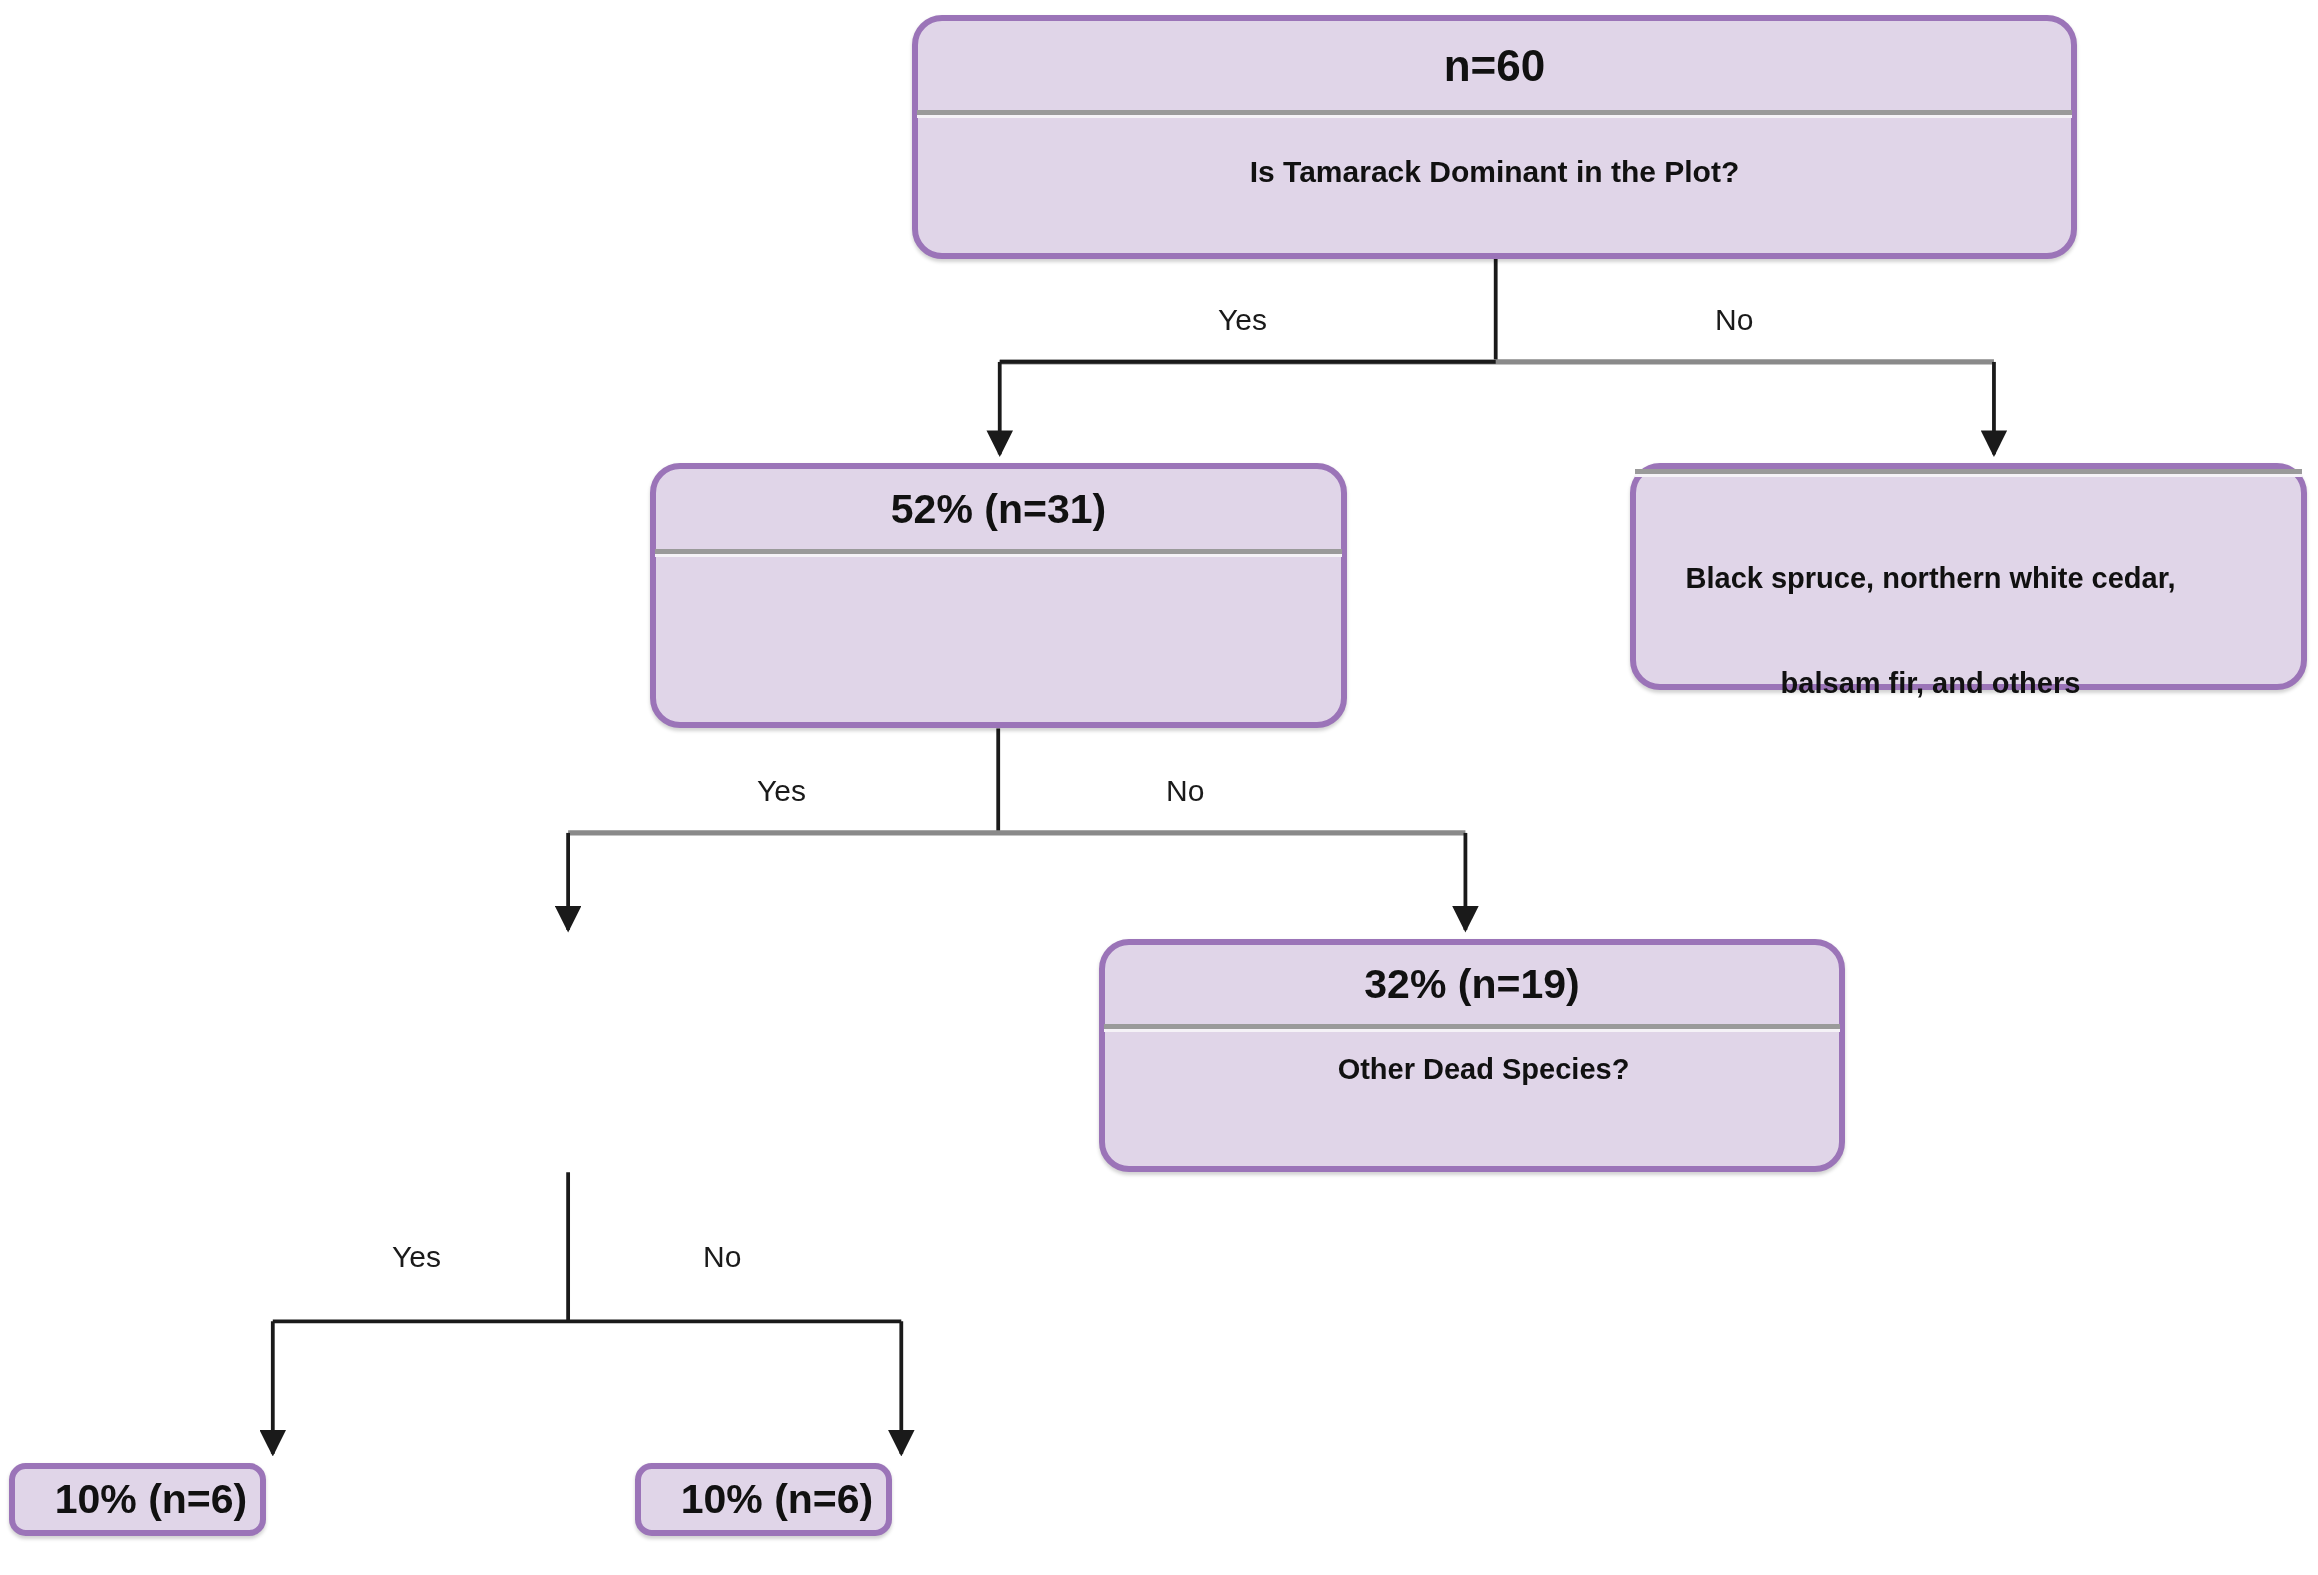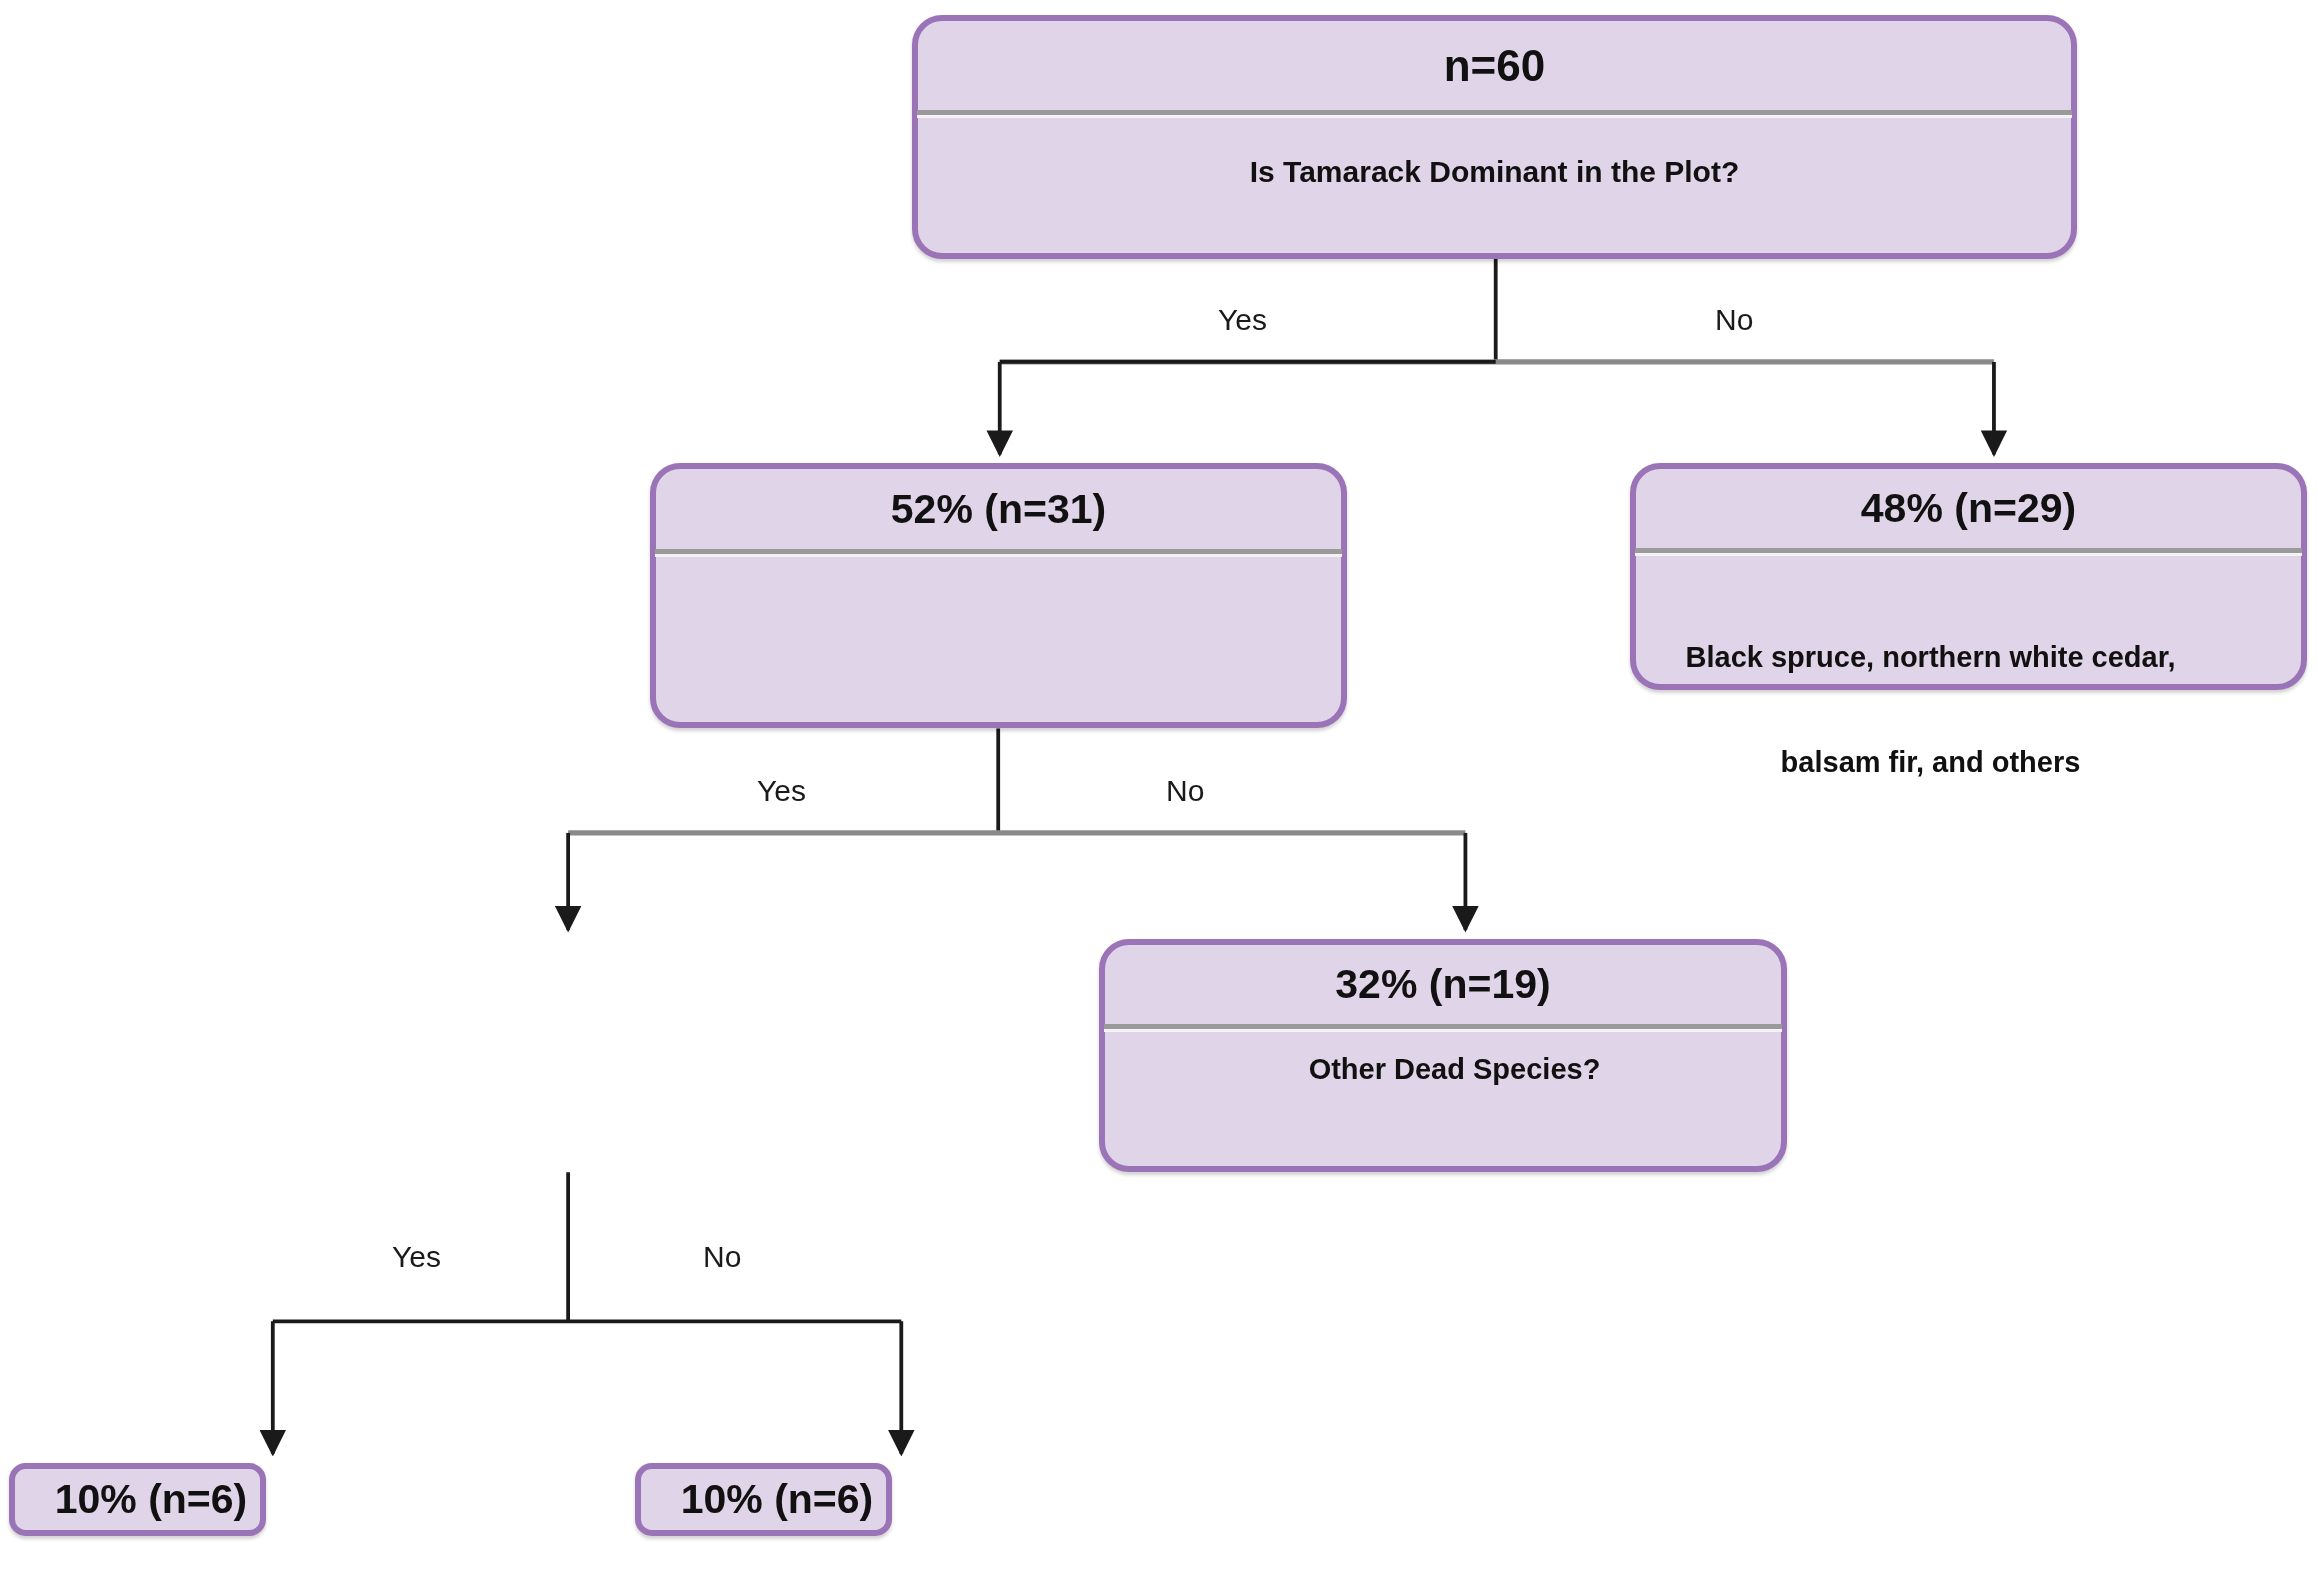--- a/index.html
+++ b/index.html
@@ -70,21 +70,21 @@
 
   #n-no1       {left:1630px; top:463px;  width:677px;  height:227px;}
   #n-no1 .head {height:79px; font-size:41px;}
   #n-no1 .body {font-size:29px; padding-top:19.7px;}
   #n-no1 .body span{display:block;width:757px;margin-left:-38px;margin-top:32px;}
 
   #n-yes2      {left:220px;  top:939px; width:697px;  height:233px;}
   #n-yes2 .head{height:79px; font-size:41px;}
   #n-yes2 .body{font-size:29px; padding-top:19.7px;}
 
-  #n-no2       {left:1099px; top:939px; width:688px;  height:233px;}
+  #n-no2       {left:1099px; top:939px; width:746px;  height:233px;}
   #n-no2 .head {height:79px; font-size:41px;}
   #n-no2 .body {font-size:29px; padding-top:19.7px;margin-left:23px;}
 
   #n-leaf1     {left:9px;   top:1463px; width:257px;  height:73px;}
   #n-leaf1 .head{font-size:41px;}
 
   #n-leaf2     {left:635px;  top:1463px; width:257px;  height:73px;}
   #n-leaf2 .head{font-size:41px;}
 
   
@@ -149,21 +149,20 @@
       <span>Is Tamarack Dominant in the Plot?</span>
     </div>
   </div>
 
   <div class="node" id="n-yes1">
     <div class="head">52% (n=31)</div>
     <div class="divider"></div>
   </div>
 
   <div class="node" id="n-no1">
-    <div class="head">48% (n=29)</div>
     <div class="divider"></div>
     <div class="body">
       <span>
         <span>Black spruce, northern white cedar,</span><br>
         <span>balsam fir, and others</span>
       </span>
     </div>
   </div>
 
 

